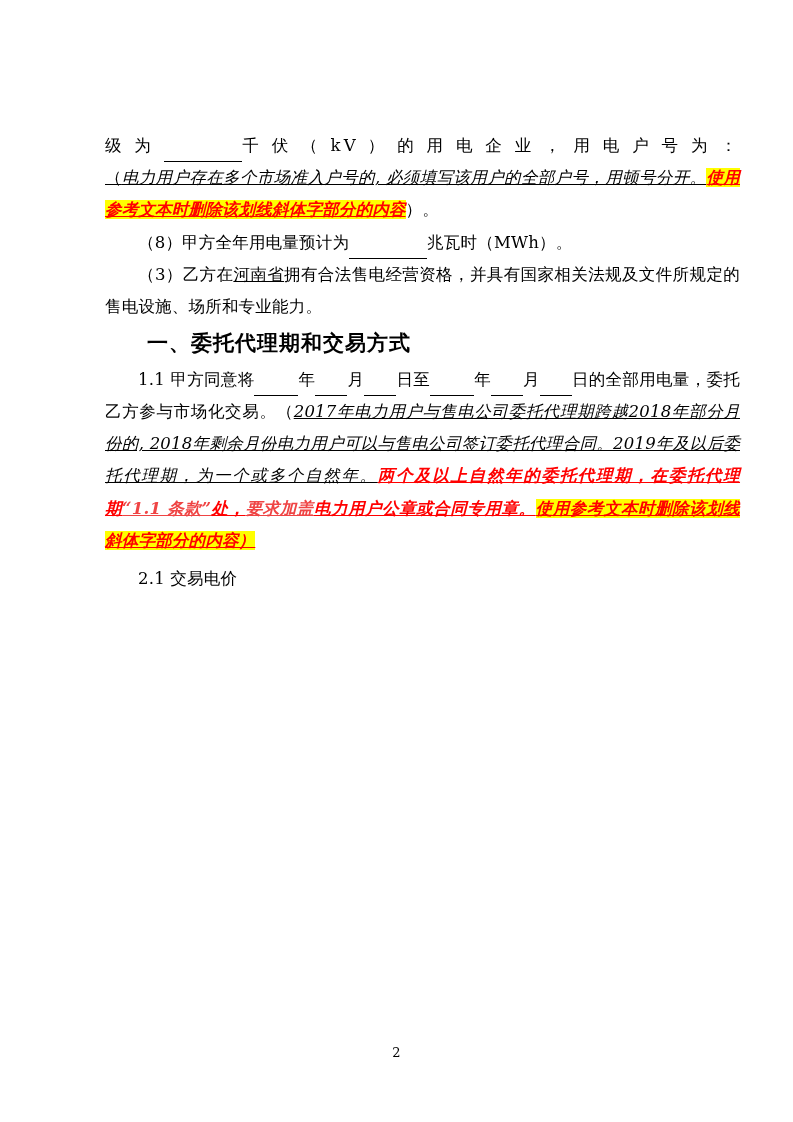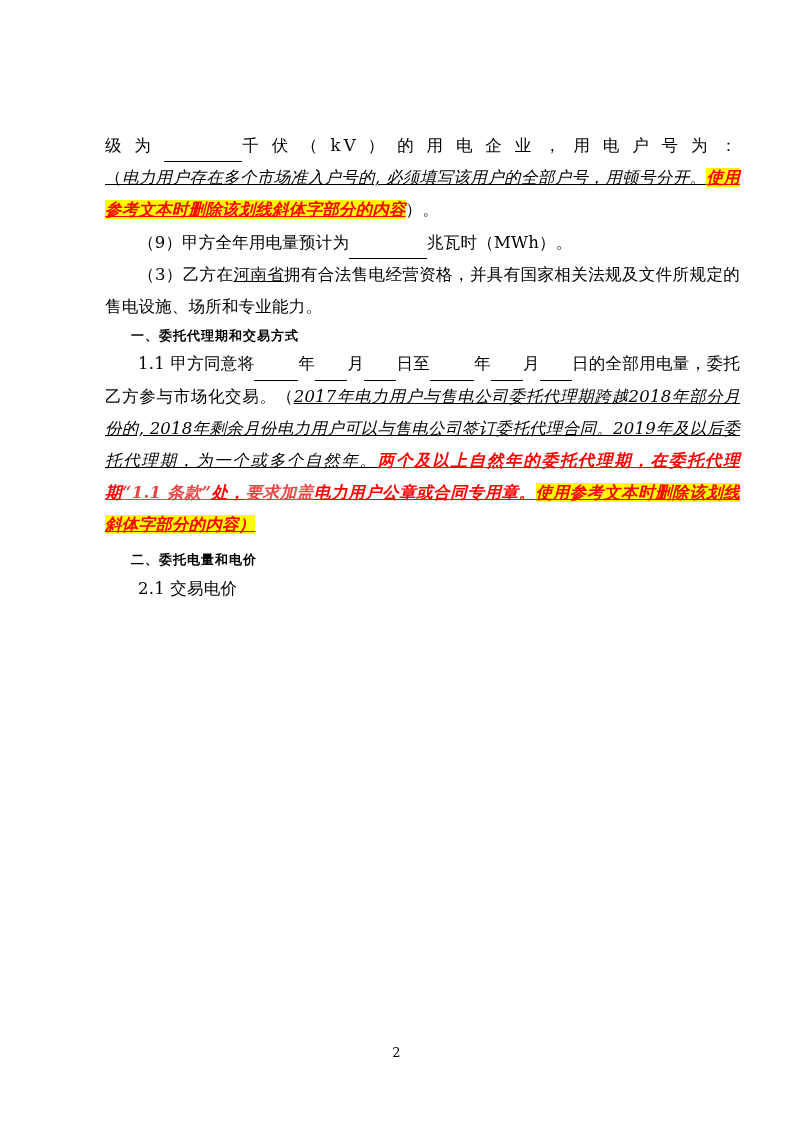--- a/index.html
+++ b/index.html
@@ -66,21 +66,21 @@
     color: #ff0000;
   }
   .green {
     color: #ef4444;
   }
   .bold { font-weight: bold; }
   .heading {
     font-weight: bold;
     text-indent: 2em;
     font-family: "DejaVu Sans", "Liberation Sans", sans-serif;
-    font-size: 13px;
+    font-size: 21px;
     letter-spacing: 1px;
   }
   .gap { height: 6px; }
   .page-number {
     position: absolute;
     bottom: 62px;
     left: 0;
     width: 793px;
     text-align: center;
     font-size: 13px;
@@ -91,42 +91,39 @@
 <body>
 
 <div class="page">
   <div class="doc-body">
 
     <p class="para">
       <span class="spaced">级 为 </span><span class="blank-ul"></span><span class="spaced">千 伏 （ kV ） 的 用 电 企 业 ， 用 电 户 号 为 ：</span><span class="ul">（</span><span class="italic-ul">电力用户存在多个市场准入户号的, 必须填写该用户的全部户号，用顿号分开。</span><span class="italic-ul hl red bold">使用参考文本时删除该划线斜体字部分的内容</span><span>）。</span>
     </p>
 
     <p class="para indent2">
-      <span>（9）甲方全年用电量预计为</span><span class="blank-ul"></span><span>兆瓦时（MWh）。</span>
+      <span>（8）甲方全年用电量预计为</span><span class="blank-ul"></span><span>兆瓦时（MWh）。</span>
     </p>
 
     <p class="para indent2">
       <span>（3）乙方在</span><span class="ul">河南省</span><span>拥有合法售电经营资格，并具有国家相关法规及文件所规定的售电设施、场所和专业能力。</span>
     </p>
 
 
     <p class="para heading">
       <span>一、委托代理期和交易方式</span>
     </p>
 
     <p class="para indent2">
       <span>1.1 甲方同意将</span><span class="blank-ul sm"></span><span>年</span><span class="blank-ul xs"></span><span>月</span><span class="blank-ul xs"></span><span>日至</span><span class="blank-ul sm"></span><span>年</span><span class="blank-ul xs"></span><span>月</span><span class="blank-ul xs"></span><span>日的全部用电量，委托乙方参与市场化交易。（</span><span class="italic-ul">2017年电力用户与售电公司委托代理期跨越2018年部分月份的, 2018年剩余月份电力用户可以与售电公司签订委托代理合同。2019年及以后委托代理期，为一个或多个自然年。</span><span class="italic-ul red bold">两个及以上自然年的委托代理期，在委托代理期</span><span class="italic-ul green bold">“1.1 条款”</span><span class="italic-ul red bold">处，</span><span class="italic-ul green bold">要求加盖</span><span class="italic-ul red bold">电力用户公章或合同专用章。</span><span class="italic-ul hl red bold">使用参考文本时删除该划线斜体字部分的内容）</span>
     </p>
 
     <div class="gap"></div>
 
 
-    <p class="para heading">
-      <span>二、委托电量和电价</span>
-    </p>
 
     <p class="para indent2">
       <span>2.1 交易电价</span>
     </p>
 
   </div>
 </div>
 
 <div class="page-number">2</div>
 

